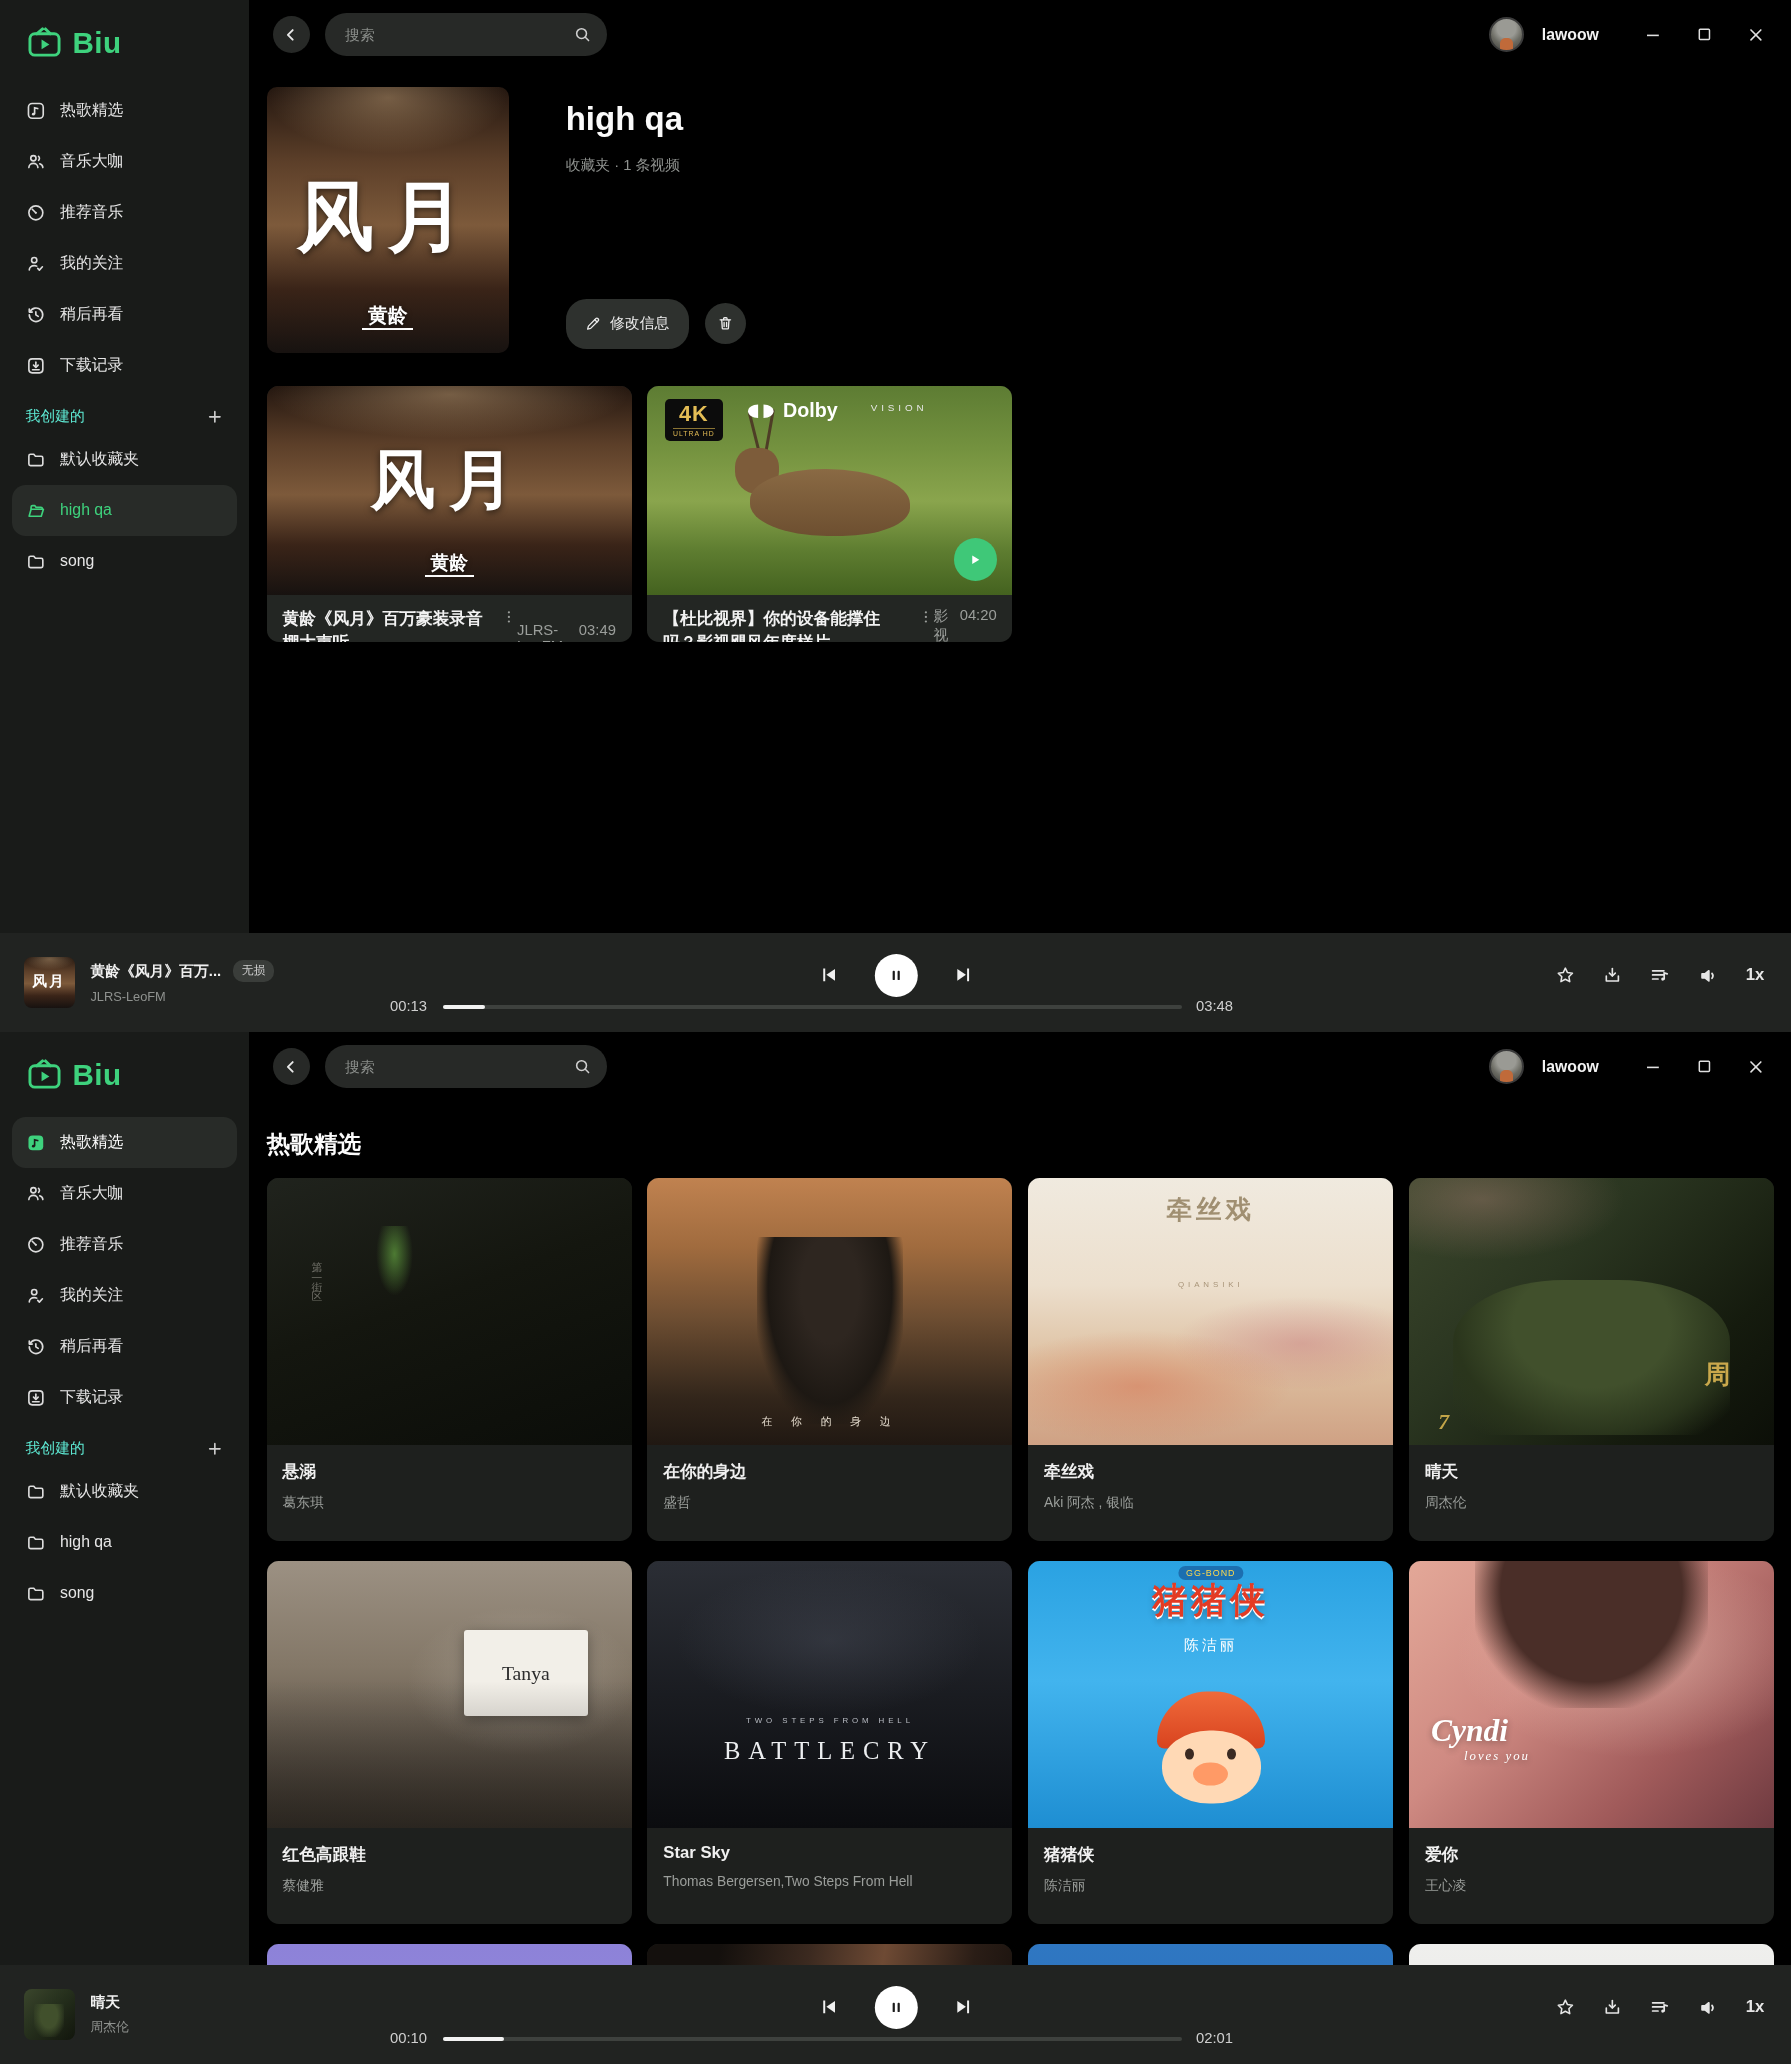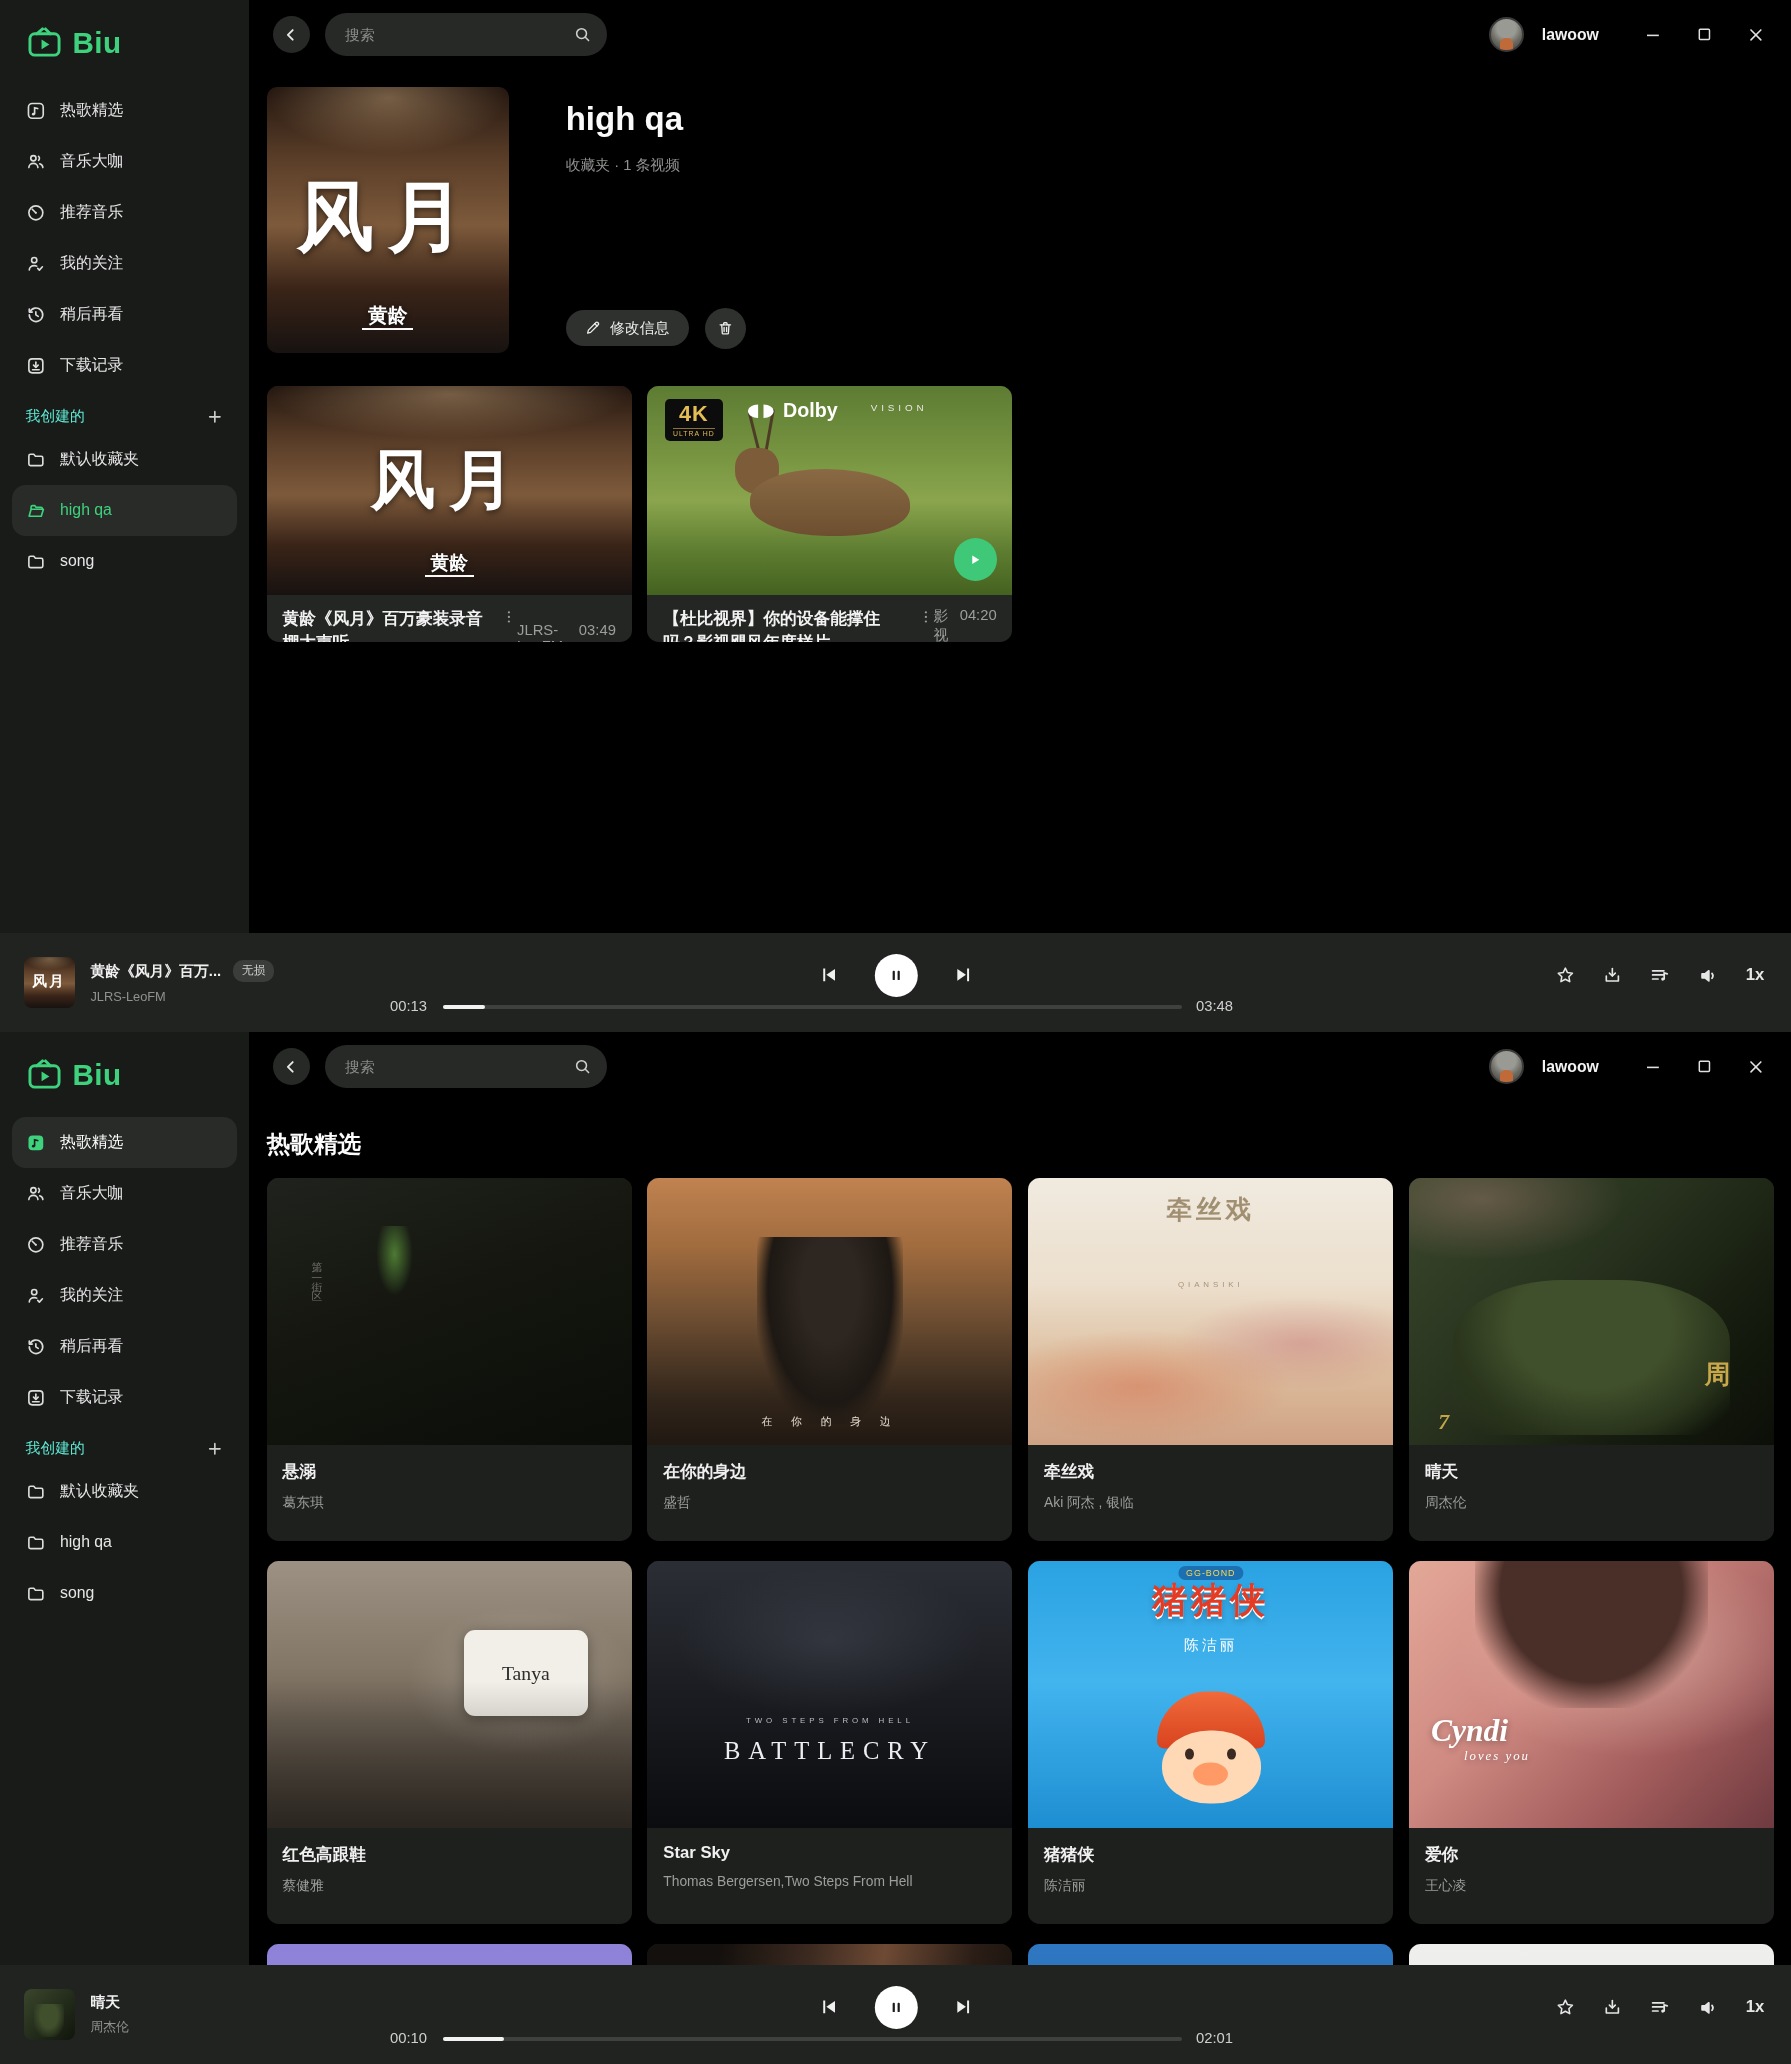--- a/index.html
+++ b/index.html
@@ -44,21 +44,21 @@
   .winctl { display:flex; align-items:center; gap:29.6px; margin-left:25.6px; color:#e0e0e0; }
   .winctl .wc { width:21.7px; height:21.7px; display:flex; align-items:center; justify-content:center; cursor:pointer; }
 
   
   .collection { display:flex; gap:57px; padding:17.7px 0 0 17.7px; }
   .col-cover { width:242px; height:266px; border-radius:9.9px; overflow:hidden; position:relative; flex-shrink:0; }
   .col-info { display:flex; flex-direction:column; height:266px; padding:13.8px 0 3.9px 0; }
   .col-title { font-size:33px; font-weight:700; color:#fafafa; }
   .col-meta { margin-top:17.7px; font-size:14.8px; color:#8f928f; }
   .col-actions { margin-top:auto; display:flex; align-items:center; gap:15.8px; }
-  .edit-btn { height:36px; padding:0 19.7px; border-radius:20.7px; background:#2e312e; color:#ececec; font-size:14.8px; display:inline-flex; align-items:center; gap:8.9px; cursor:pointer; border:none; font-family:inherit; }
+  .edit-btn { height:50px; padding:0 19.7px; border-radius:20.7px; background:#2e312e; color:#ececec; font-size:14.8px; display:inline-flex; align-items:center; gap:8.9px; cursor:pointer; border:none; font-family:inherit; }
   .trash-btn { width:41px; height:41px; border-radius:50%; background:#2e312e; display:flex; align-items:center; justify-content:center; color:#ececec; cursor:pointer; }
 
   
   .videos { display:flex; gap:15.8px; padding:33px 0 0 17.7px; }
   .vcard { width:365px; height:256px; border-radius:11.8px; background:#232623; overflow:hidden; cursor:pointer; display:flex; flex-direction:column; }
   .vthumb { height:209px; position:relative; flex-shrink:0; }
   .vbody { flex:1; padding:12.8px 15.8px 13.8px 15.8px; display:flex; flex-direction:row; }
   .vtitle-row { display:flex; gap:11.8px; }
   .vtitle { flex:1; font-size:16.7px; font-weight:600; color:#f2f2f2; line-height:1.4; }
   .kebab { color:#9a9d9a; flex-shrink:0; padding-top:2px; cursor:pointer; }
@@ -133,21 +133,21 @@
   .cv-qingtian { background:
     radial-gradient(ellipse 60% 35% at 20% 8%, rgba(190,140,130,.35), transparent 65%),
     linear-gradient(135deg,#3b462c 0%,#2a3520 38%,#151b0e 75%,#0c0f08 100%); }
   .qt-chair { position:absolute; left:12%; top:38%; width:76%; height:58%; background:radial-gradient(ellipse at 50% 30%,#41502c 0 40%,#2a351c 70%,transparent 90%); border-radius:40% 40% 0 0; }
   .qt-zhou { position:absolute; right:12%; bottom:20%; color:#c9a84c; font-size:25.6px; font-weight:700; }
   .qt-seven { position:absolute; left:8%; bottom:4%; color:#d4b24e; font-size:21.7px; font-weight:700; font-style:italic; letter-spacing:2px; opacity:.9; }
 
   .cv-redheels { background:
     radial-gradient(ellipse 45% 40% at 70% 45%, rgba(235,230,222,.25), transparent 70%),
     linear-gradient(180deg,#9c9183 0%,#837767 40%,#5c5348 72%,#3a342c 100%); }
-  .rh-sign { position:absolute; right:12%; top:26%; width:34%; height:32%; background:#f2efe8; border-radius:11px; display:flex; align-items:center; justify-content:center; color:#2c2c2c; font-size:19.7px; box-shadow:0 3.9px 13.8px rgba(0,0,0,.35); }
+  .rh-sign { position:absolute; right:12%; top:26%; width:34%; height:32%; background:#f2efe8; border-radius:3px; display:flex; align-items:center; justify-content:center; color:#2c2c2c; font-size:19.7px; box-shadow:0 3.9px 13.8px rgba(0,0,0,.35); }
   .rh-crowd { position:absolute; left:0; bottom:0; width:100%; height:55%; background:linear-gradient(180deg,transparent,rgba(30,26,22,.55)); }
 
   .cv-starsky { background:
     radial-gradient(ellipse 60% 40% at 50% 30%, rgba(90,95,110,.3), transparent 70%),
     linear-gradient(180deg,#2b2e35 0%,#1a1c21 50%,#0b0c0f 100%); }
   .ss-sub { position:absolute; left:0; right:0; top:58%; text-align:center; color:#b9bdc4; font-size:7.9px; letter-spacing:3.9px; }
   .ss-title { position:absolute; left:0; right:0; top:66%; text-align:center; color:#eceef0; font-size:24.6px; letter-spacing:7.9px; }
 
   .cv-zhuzhuxia { background: linear-gradient(180deg,#2aa2e2 0%,#42b4ee 45%,#1e8ed2 100%); }
   .zz-title { position:absolute; left:0; right:0; top:6%; text-align:center; color:#e33b24; font-size:35px; font-weight:800; letter-spacing:3.9px; text-shadow:0 2px 0 #fff, 0 3.9px 5.9px rgba(0,0,0,.25); }

